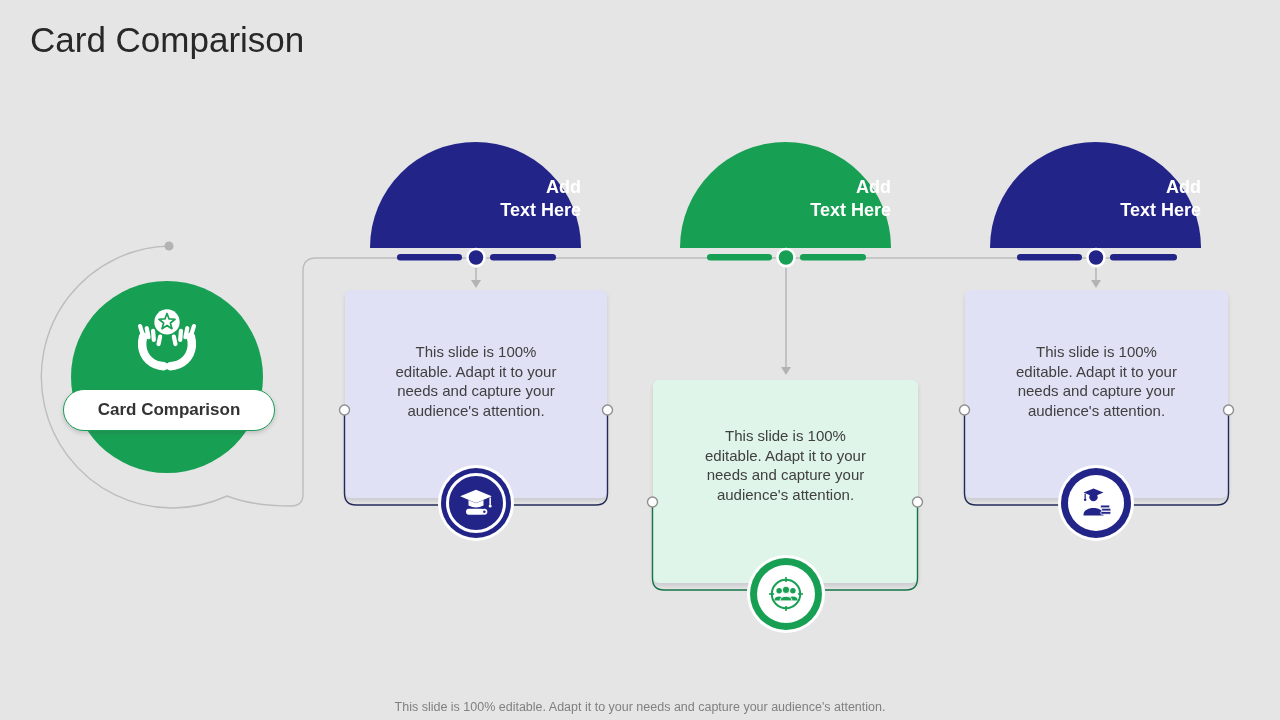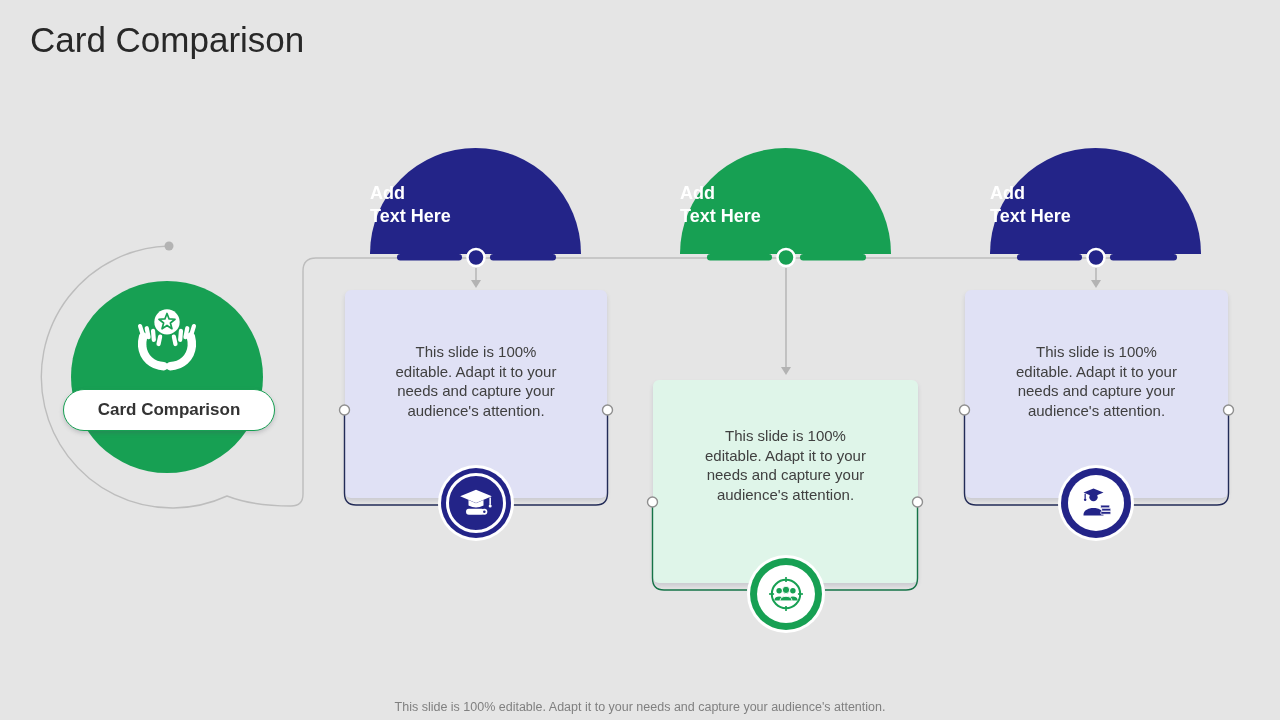--- a/index.html
+++ b/index.html
@@ -28,23 +28,23 @@
   .hub-pill{
     position:absolute; left:63px; top:389px; width:212px; height:42px;
     background:#fff; border:1.5px solid var(--green); border-radius:21px;
     display:flex; align-items:center; justify-content:center;
     font-size:17px; font-weight:bold; color:#333; z-index:4;
     box-shadow:0 2px 4px rgba(80,80,90,.25);
   }
 
   
   .semi{
-    position:absolute; top:148px; width:211px; height:106px;
+    position:absolute; top:142px; width:211px; height:106px;
     border-radius:106px 106px 0 0; z-index:2;
-    display:flex; flex-direction:column; align-items:flex-start; justify-content:flex-end;
+    display:flex; flex-direction:column; align-items:flex-end; justify-content:flex-end;
     padding-bottom:26px; color:#fff; font-weight:bold; font-size:18px;
     text-align:center; line-height:23px;
   }
   .semi.navy{background:var(--navy);} .semi.green{background:var(--green);}
   .semi-1{left:370px;} .semi-2{left:680px;} .semi-3{left:990px;}
 
   
   .card{
     position:absolute; border-radius:6px; z-index:1;
     box-shadow:0 3px 4px rgba(110,110,135,.22);

